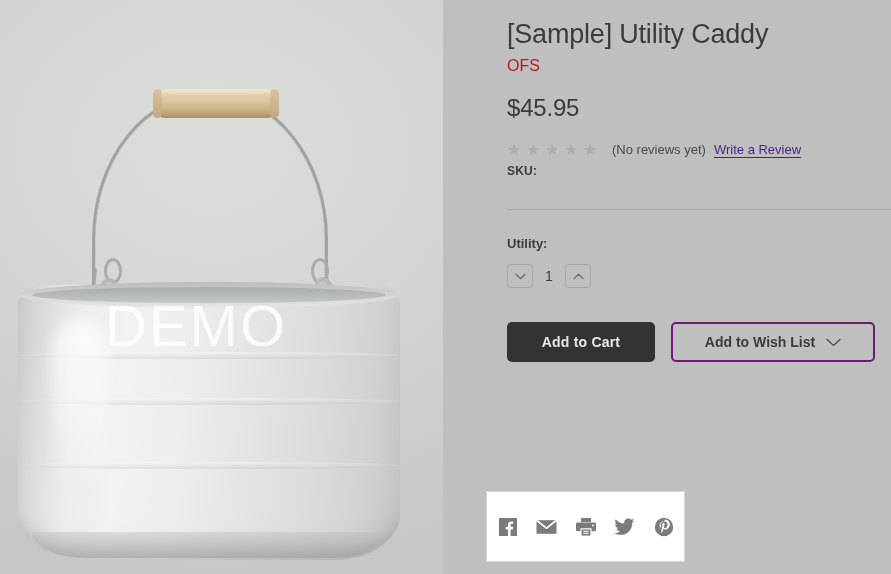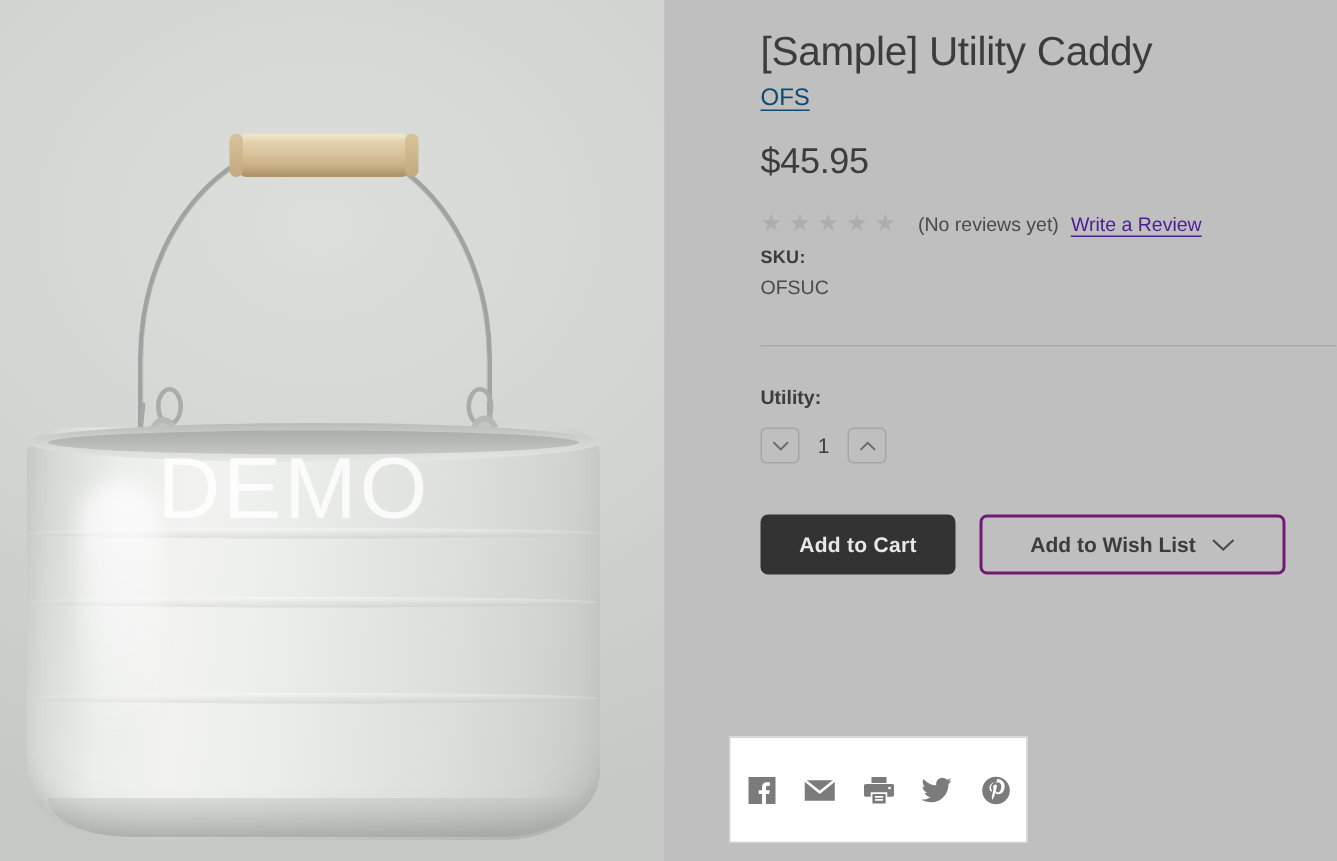--- a/index.html
+++ b/index.html
@@ -104,21 +104,21 @@
   
   .details { position: absolute; left: 507px; top: 0; width: 384px; height: 574px; }
 
   .product-title {
     margin-top: 17px;
     font-size: 27px; line-height: 34px; font-weight: 400;
     color: #3c3c3c; letter-spacing: -0.2px;
   }
   .brand-link {
     display: inline-block; margin-top: 6px;
-    font-size: 16px; color: #0c4a6e; text-decoration: underline;
+    font-size: 16px; color: #b91c1c; 
     text-underline-offset: 3px; cursor: pointer;
   }
   .price { margin-top: 19px; font-size: 24px; color: #3c3c3c; letter-spacing: -0.2px; }
 
   .review-row { display: flex; margin-top: 20px; }
   .stars { display: flex; gap: 4px; }
   .star { width: 15px; height: 15px; color: #adadad; font-size: 16px; line-height: 15px; }
   .no-reviews { margin-left: 14px; font-size: 13px; color: #4a4a4a; }
   .write-review {
     margin-left: 8px; font-size: 13px; color: #4c1d95;
@@ -138,21 +138,21 @@
     cursor: pointer;
   }
   .qty-btn svg { display: block; }
   .qty-value {
     width: 32px; text-align: center; font-size: 14px; color: #3c3c3c;
     background: transparent; border: none; font-family: "Liberation Sans", sans-serif;
   }
 
   .action-row { display: flex; align-items: center; margin-top: 34px; }
   .add-to-cart {
-    width: 130px; height: 40px; border: none; border-radius: 5px;
+    width: 148px; height: 40px; border: none; border-radius: 5px;
     background: #333333; color: #e8e8e8; font-size: 14px; font-weight: bold;
     letter-spacing: .2px; cursor: pointer; font-family: "Liberation Sans", sans-serif;
   }
   .wish-list {
     margin-left: 16px; width: 204px; height: 40px;
     border: 2px solid #701a75; border-radius: 5px; background: transparent;
     color: #3c3c3c; font-size: 14px; font-weight: bold; cursor: pointer;
     display: flex; align-items: center; justify-content: center; gap: 11px;
     font-family: "Liberation Sans", sans-serif;
   }
@@ -207,21 +207,20 @@
         <span class="star">★</span>
         <span class="star">★</span>
         <span class="star">★</span>
         <span class="star">★</span>
       </div>
       <span class="no-reviews">(No reviews yet)</span>
       <a class="write-review">Write a Review</a>
     </div>
 
     <div class="sku-label">SKU:</div>
-    <div class="sku-value">OFSUC</div>
 
     <div class="divider"></div>
 
     <div class="qty-label">Utility:</div>
 
     <div class="qty-row">
       <div class="qty-btn">
         <svg width="11" height="7" viewBox="0 0 11 7">
           <path d="M1 1.2 L5.5 5.6 L10 1.2" fill="none" stroke="#6b6b6b" stroke-width="1.3" stroke-linecap="round"></path>
         </svg>

